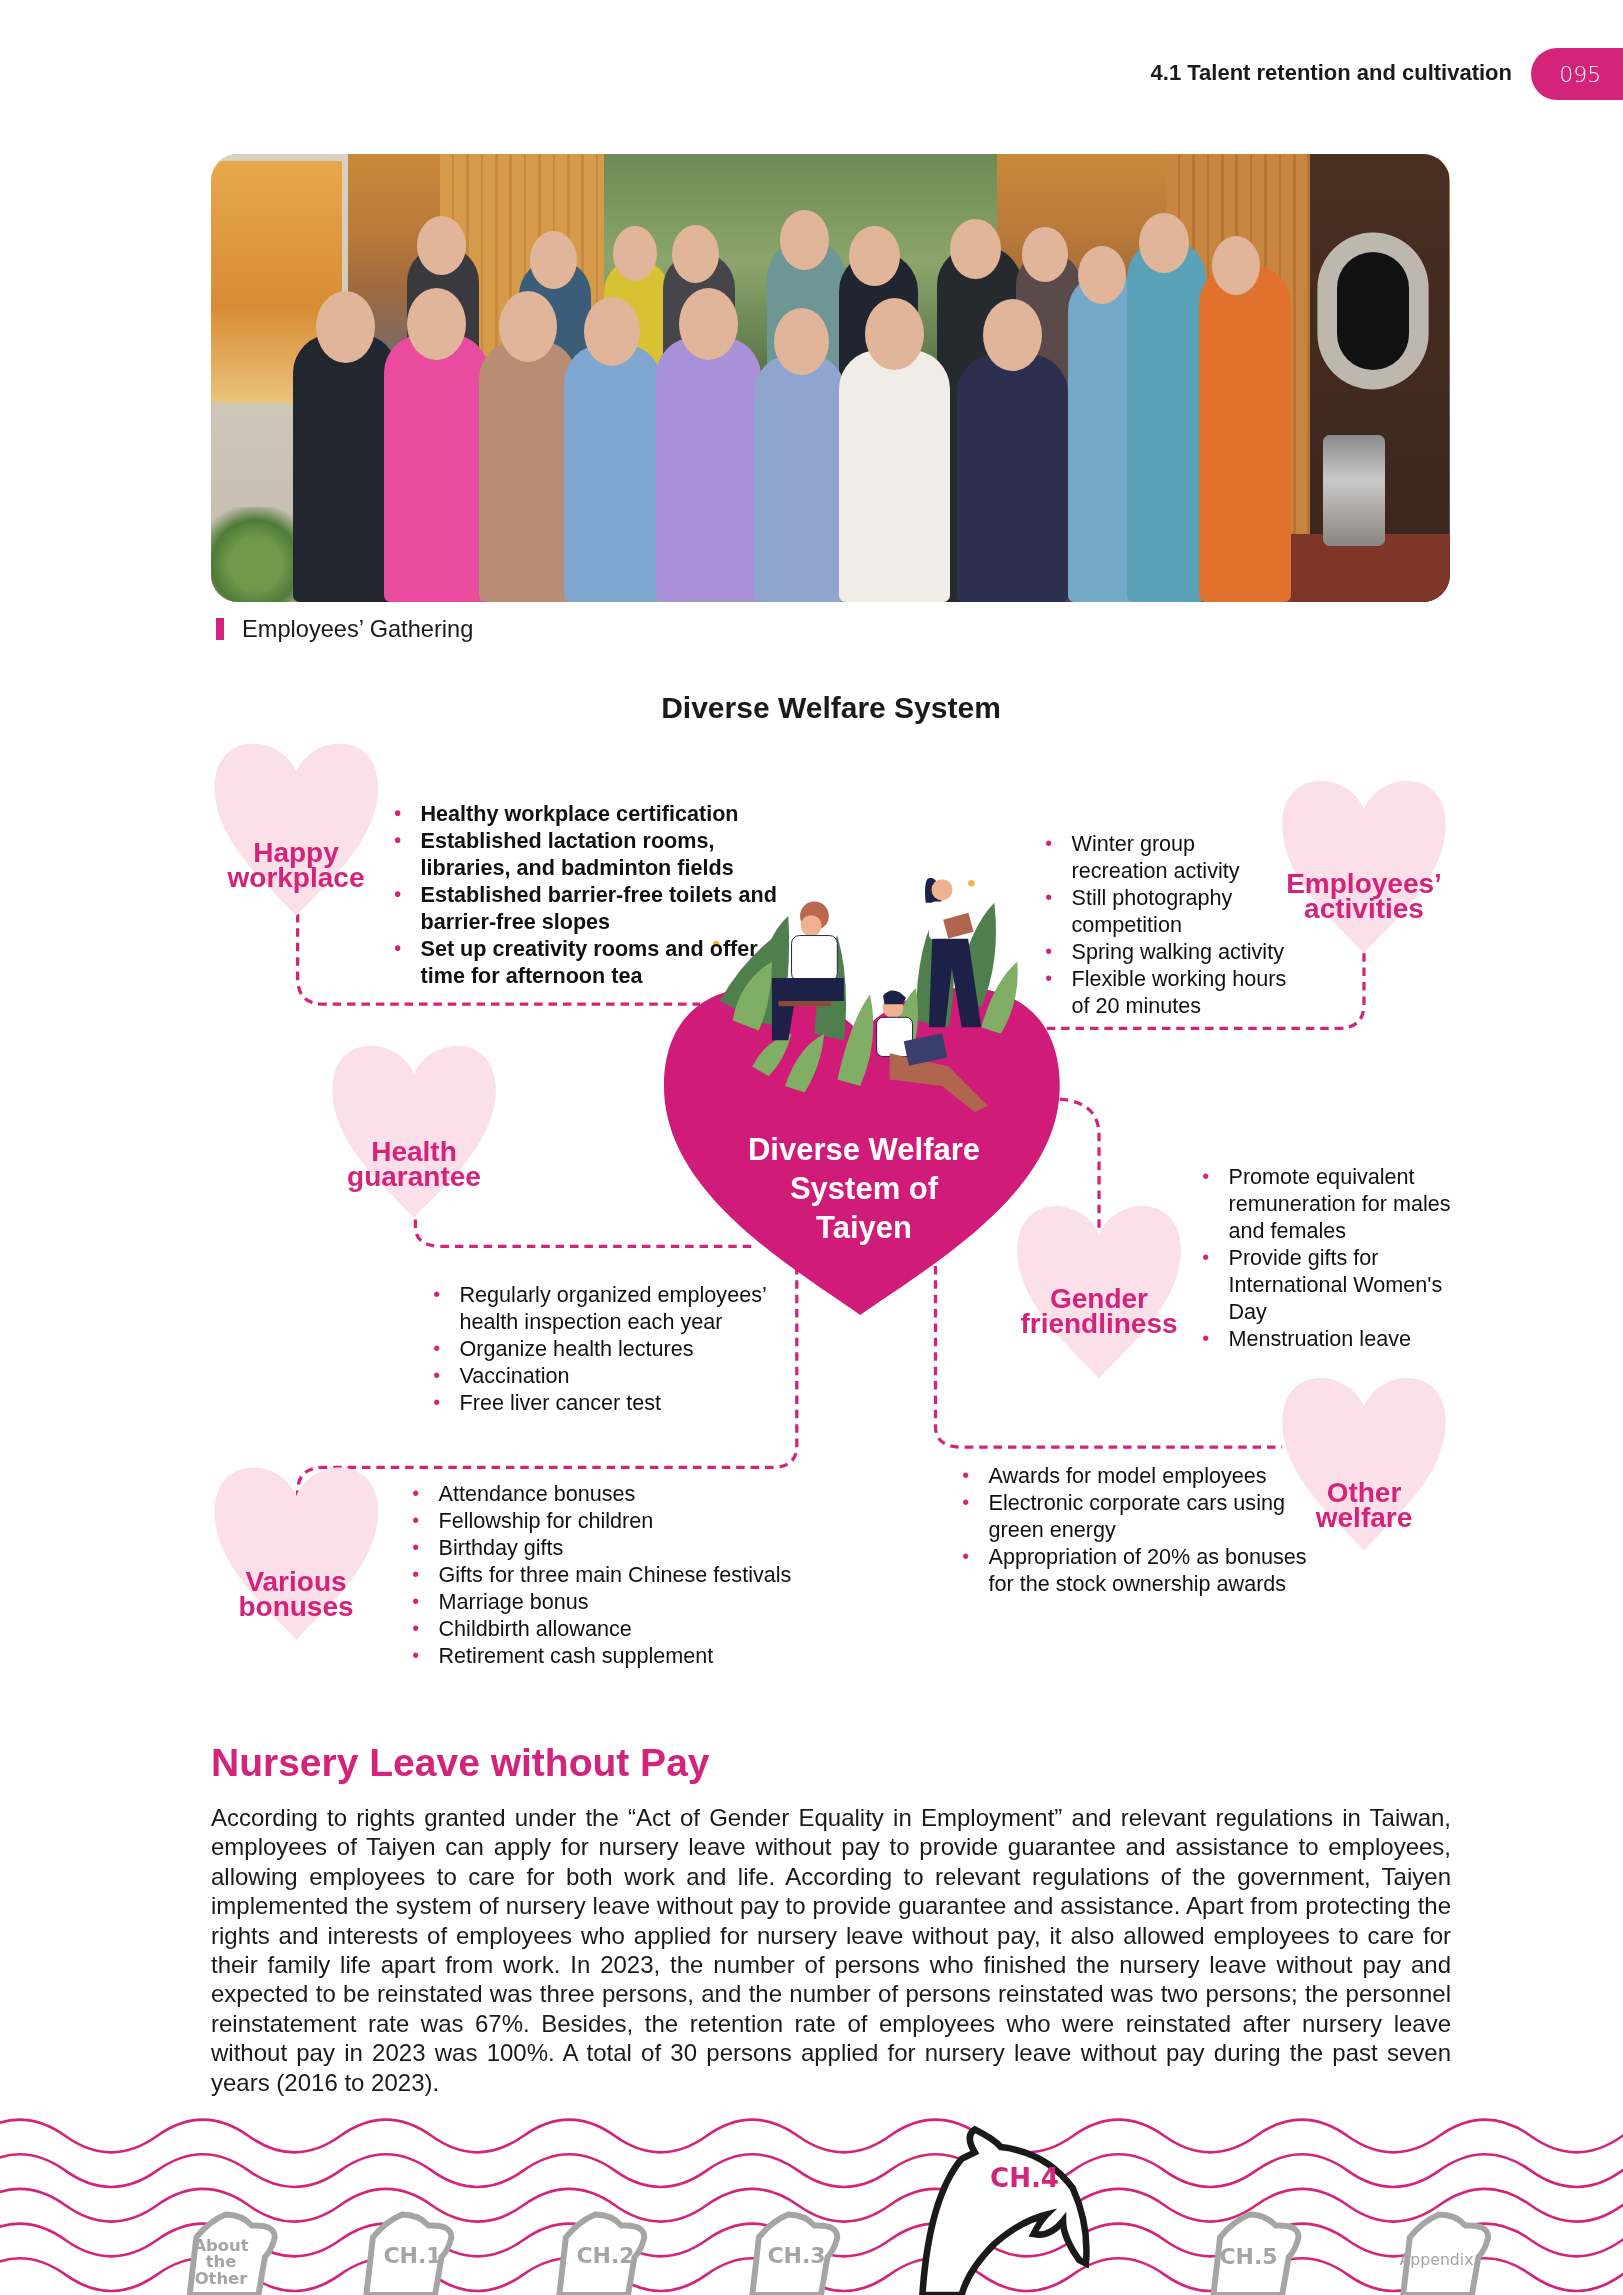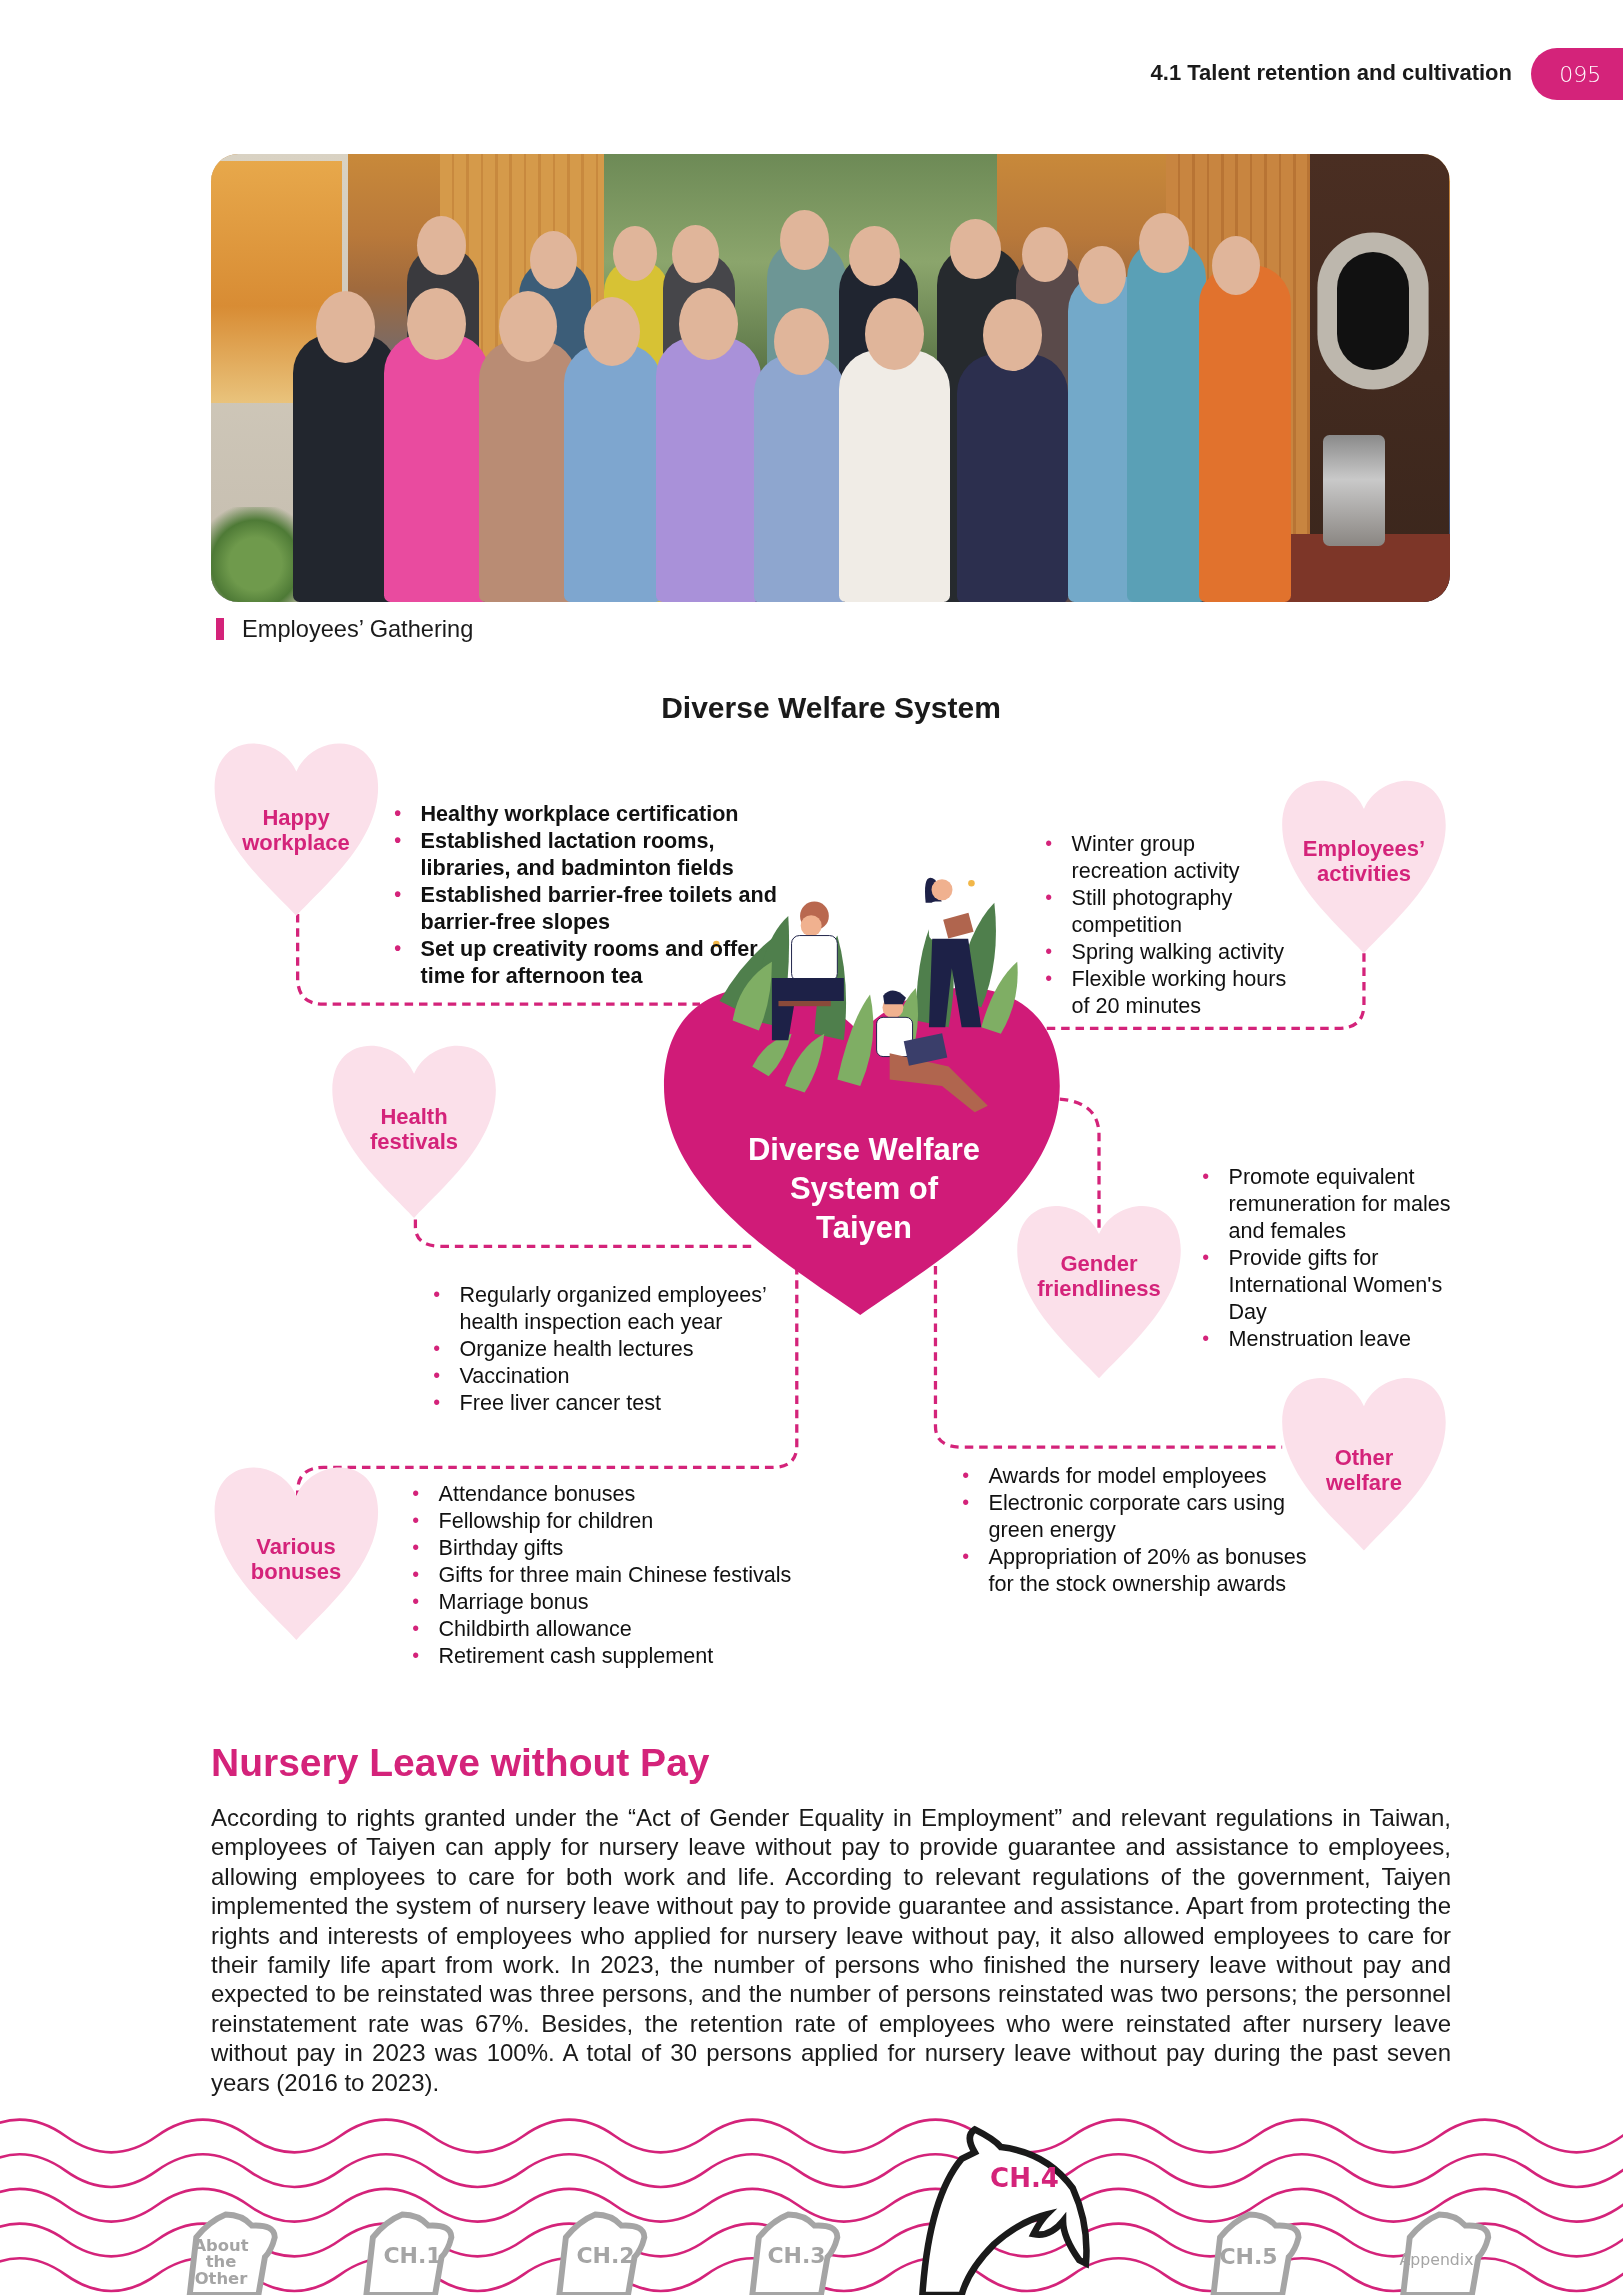--- a/index.html
+++ b/index.html
@@ -40,22 +40,23 @@
   
   .cap-bar { left: 216px; top: 618px; width: 7.9px; height: 22px; background: #d4237a; }
   .cap-text { left: 242px; top: 616px; font-size: 23.6px; color: #1a1a1a; }
 
   
   .sec-title { left: 0; width: 1662px; top: 691px; text-align: center; font-size: 30px; font-weight: bold; color: #1a1a1a; }
 
   
   .diagram { left: 0; top: 0; width: 1623px; height: 2295px; pointer-events: none; }
   .heart-label {
-    position: absolute; color: #d4237a; font-weight: bold; font-size: 22px; line-height: 25px; text-align: center;
+    position: absolute; color: #d4237a; font-weight: bold; font-size: 28px; line-height: 25px; text-align: center;
     width: 170px;
+    margin-top: 35px;
   }
   .center-label {
     position: absolute; color: #fff; font-weight: bold; font-size: 31px; line-height: 39px; text-align: center; width: 340px;
   }
   ul.bul { position: absolute; margin: 0; padding: 0; list-style: none; font-size: 21.6px; line-height: 27px; color: #111; }
   ul.bul li { position: relative; padding-left: 27.5px; }
   ul.bul li::before { content: "\2022"; position: absolute; left: 1.3px; top: 0; color: #d4237a; font-size: 19.6px; }
 
   
   .nl-title { left: 211px; top: 1741px; font-size: 39px; font-weight: bold; color: #d4237a; }
@@ -224,21 +225,21 @@
 <div class="heart-label" style="left:211px;top:805px;">
   <div>Happy</div>
   <div>workplace</div>
 </div>
 <div class="heart-label" style="left:1279px;top:836px;">
   <div>Employees’</div>
   <div>activities</div>
 </div>
 <div class="heart-label" style="left:329px;top:1104px;">
   <div>Health</div>
-  <div>festivals</div>
+  <div>guarantee</div>
 </div>
 <div class="heart-label" style="left:1014px;top:1251px;">
   <div>Gender</div>
   <div>friendliness</div>
 </div>
 <div class="heart-label" style="left:211px;top:1534px;">
   <div>Various</div>
   <div>bonuses</div>
 </div>
 <div class="heart-label" style="left:1279px;top:1445px;">

